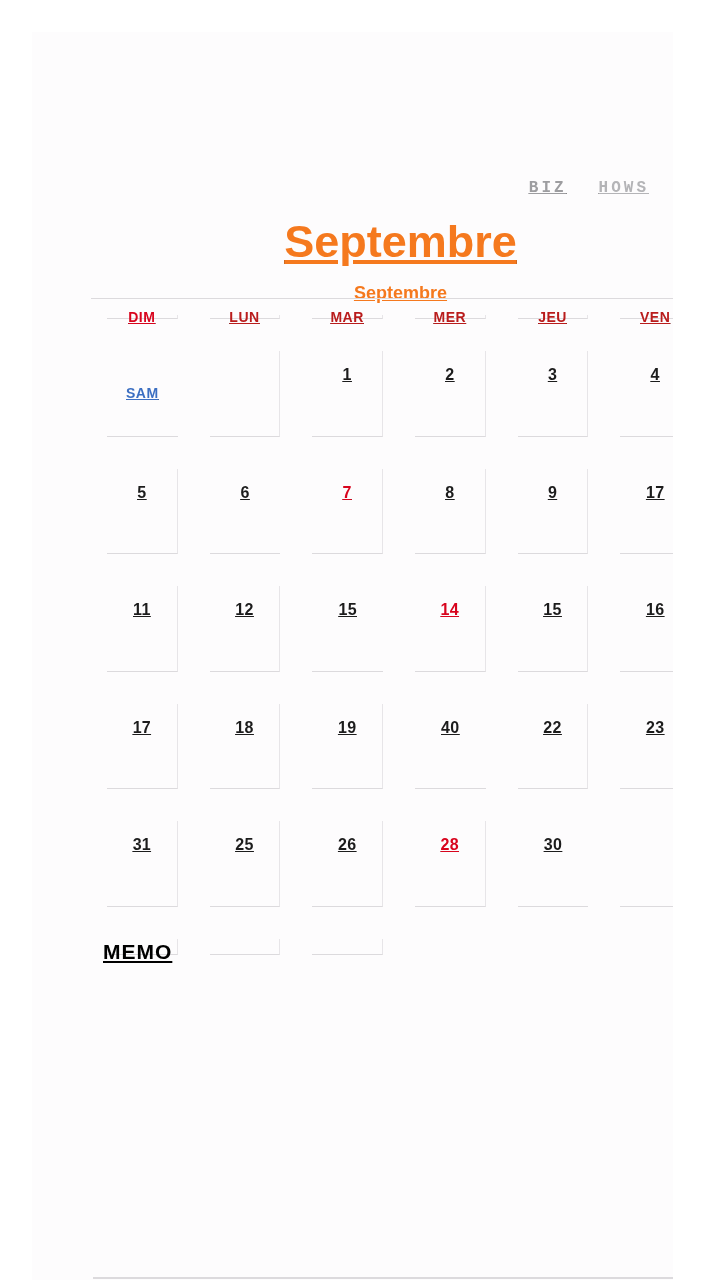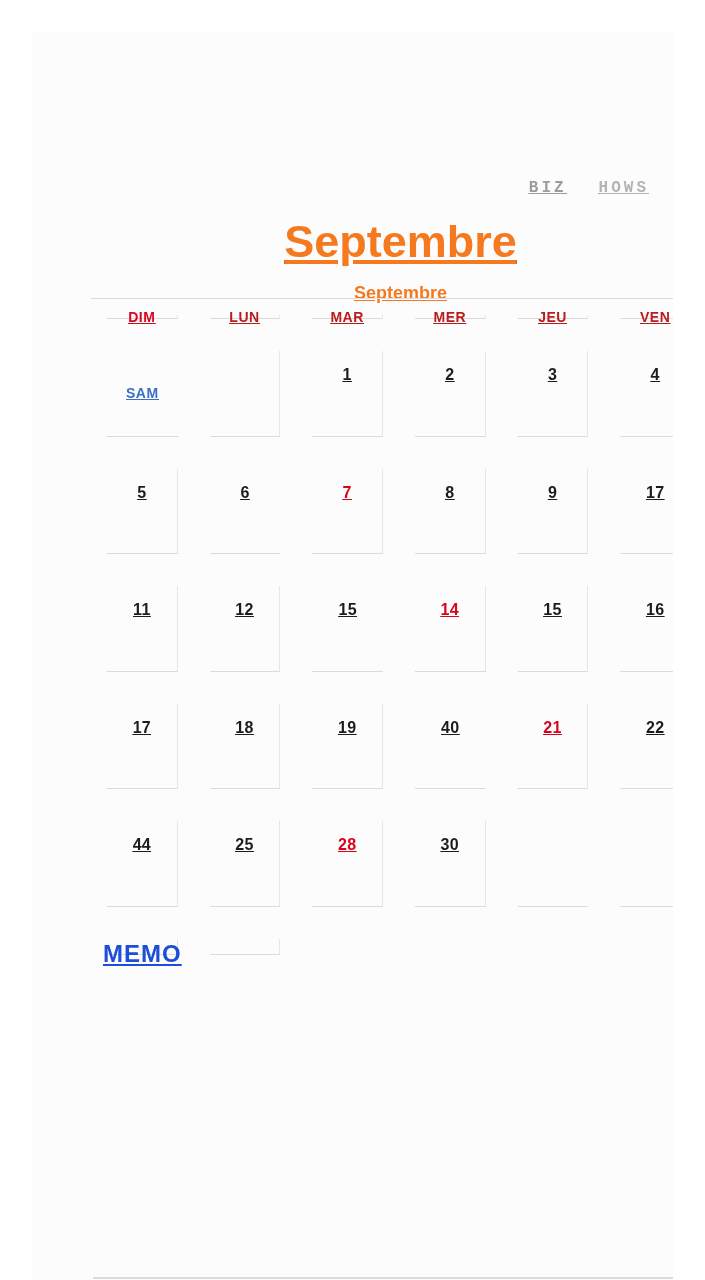--- a/index.html
+++ b/index.html
@@ -87,23 +87,23 @@
     color: #1c1c1c;
     letter-spacing: 0.3px;
   }
   .date-cell.c-sun { color: #d8041d; }
 
   
   .memo-label {
     position: absolute;
     left: 55px;
     top: 892px;
-    font-size: 24px;
+    font-size: 21px;
     font-weight: bold;
-    color: #1d4ed8;
+    color: #000000;
     letter-spacing: 1px;
   }
   .memo-rule {
     position: absolute;
     left: 45px;
     top: 1229px;
     width: 615px;
     height: 2px;
     background: #dcdadd;
   }
@@ -149,24 +149,25 @@
     <div class="date-cell">15</div>
 
     <div class="date-cell c-sun">14</div>
     <div class="date-cell">15</div>
     <div class="date-cell">16</div>
     <div class="date-cell">17</div>
     <div class="date-cell">18</div>
     <div class="date-cell">19</div>
     <div class="date-cell">40</div>
 
-    <div class="date-cell c-sun">21</div>
     <div class="date-cell">22</div>
-    <div class="date-cell">44</div>
+    <div class="date-cell">23</div>
+    <div class="date-cell">31</div>
     <div class="date-cell">25</div>
+    <div class="date-cell">26</div>
 
     <div class="date-cell c-sun">28</div>
     <div class="date-cell">30</div>
     <div class="date-cell"></div>
     <div class="date-cell"></div>
     <div class="date-cell"></div>
     <div class="date-cell"></div>
   </div>
 
   <div class="memo-label">MEMO</div>

